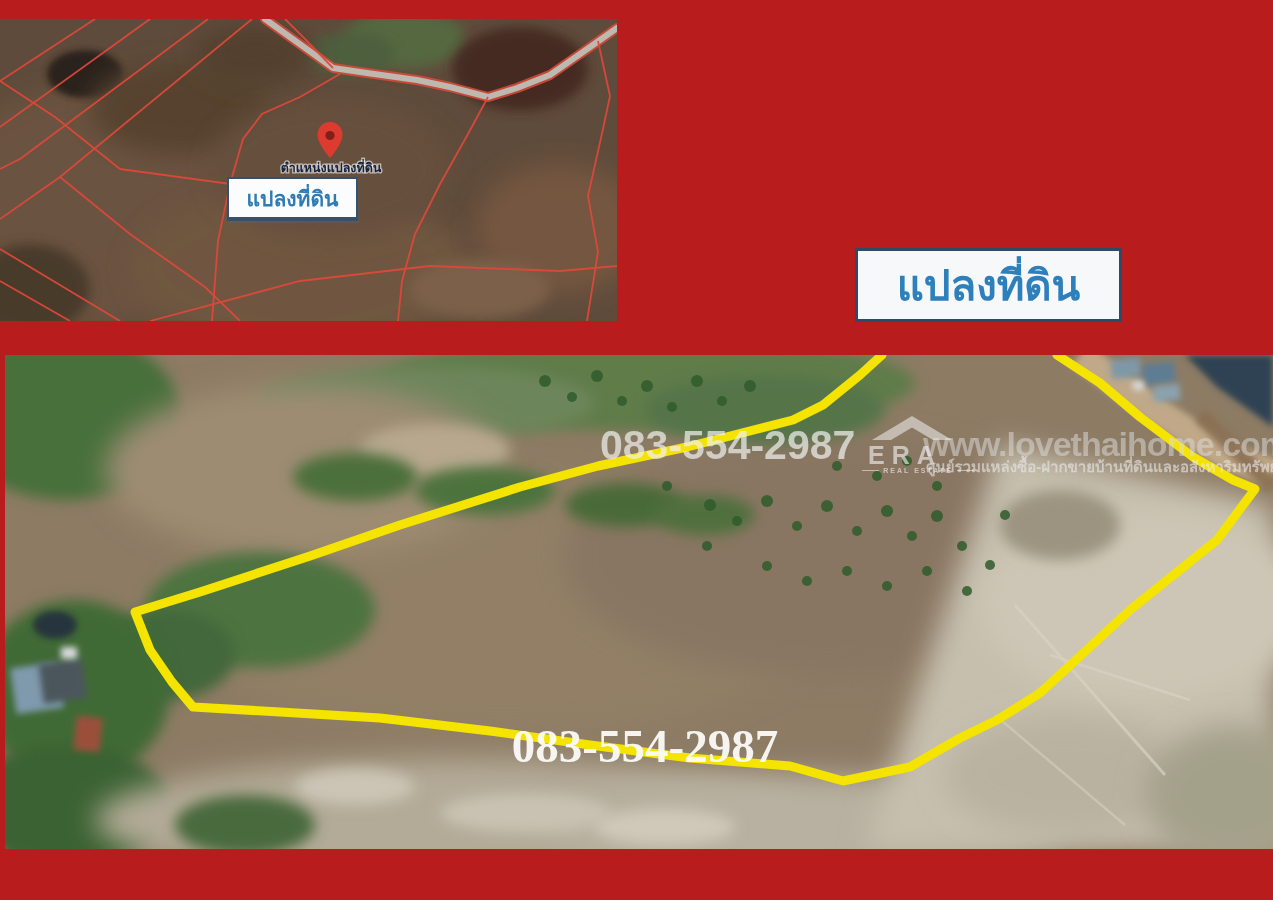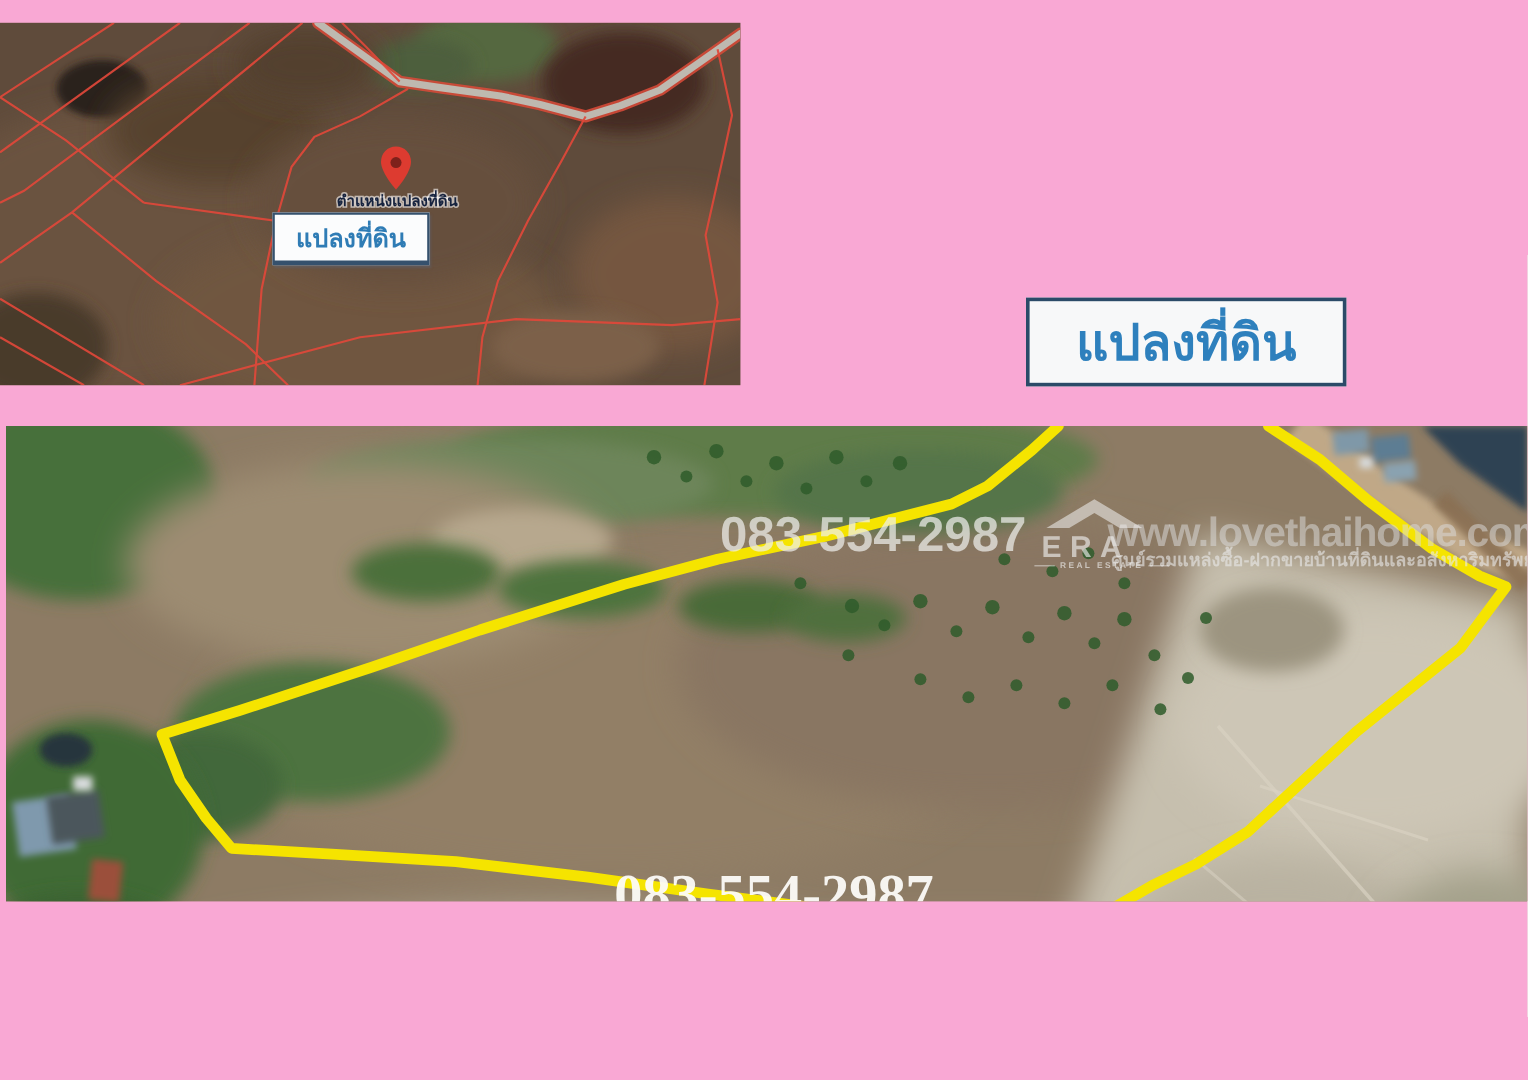--- a/index.html
+++ b/index.html
@@ -1,34 +1,34 @@
 <!DOCTYPE html>
 <html><head>
 <meta charset="utf-8">
 <style>
   html,body{margin:0;padding:0;background:#ffffff;}
   body{font-family:"Liberation Sans","DejaVu Sans",sans-serif;}
-  #canvas{position:relative;width:1273px;height:900px;background:#f9a8d4;overflow:hidden;}
+  #canvas{position:relative;width:1273px;height:900px;background:#b91c1c;overflow:hidden;}
   .ab{position:absolute;}
 
   
   #inset-map{left:0px;top:19px;width:617px;height:302px;overflow:hidden;background:#64503f;}
   #inset-map svg{display:block;}
   #map-label-box{left:227px;top:158px;width:127px;height:38px;background:#fbfcfd;
     border:2px solid #35516d;border-bottom-width:4px;display:flex;align-items:center;justify-content:center;
     box-shadow:1px 2px 2px rgba(90,100,120,.45);}
   #map-label-box span{color:#2f7cb5;font-size:21px;font-weight:bold;}
 
   
   #title-box{left:855px;top:248px;width:261px;height:68px;background:#f7f8f9;border:3px solid #2b4b68;
     display:flex;align-items:center;justify-content:center;}
   #title-box span{color:#2e80bd;font-size:42px;font-weight:bold;font-family:"Liberation Serif","DejaVu Serif",serif;}
 
   
-  #aerial{left:5px;top:355px;width:1268px;height:396px;overflow:hidden;background:#8d7b64;}
+  #aerial{left:5px;top:355px;width:1268px;height:494px;overflow:hidden;background:#8d7b64;}
   #aerial svg.bg{position:absolute;left:0;top:0;}
   #phone-top{left:595px;top:67px;width:240px;text-align:center;color:rgba(238,238,236,.72);
     font-size:41px;font-weight:bold;letter-spacing:0px;white-space:nowrap;}
   #phone-bottom{left:505px;top:364px;width:270px;text-align:center;color:rgba(252,251,248,.95);
     font-family:"Liberation Serif","DejaVu Serif",serif;font-size:47px;font-weight:bold;white-space:nowrap;}
   #wm-url{left:918px;top:70px;width:330px;color:rgba(219,219,219,.52);font-size:34px;font-weight:bold;
     letter-spacing:-1px;white-space:nowrap;}
   #wm-tagline{left:921px;top:100px;width:330px;color:rgba(233,233,233,.62);font-size:15px;font-weight:bold;
     white-space:nowrap;}
   #era-logo{left:857px;top:58px;width:112px;text-align:left;color:rgba(242,242,242,.62);}

